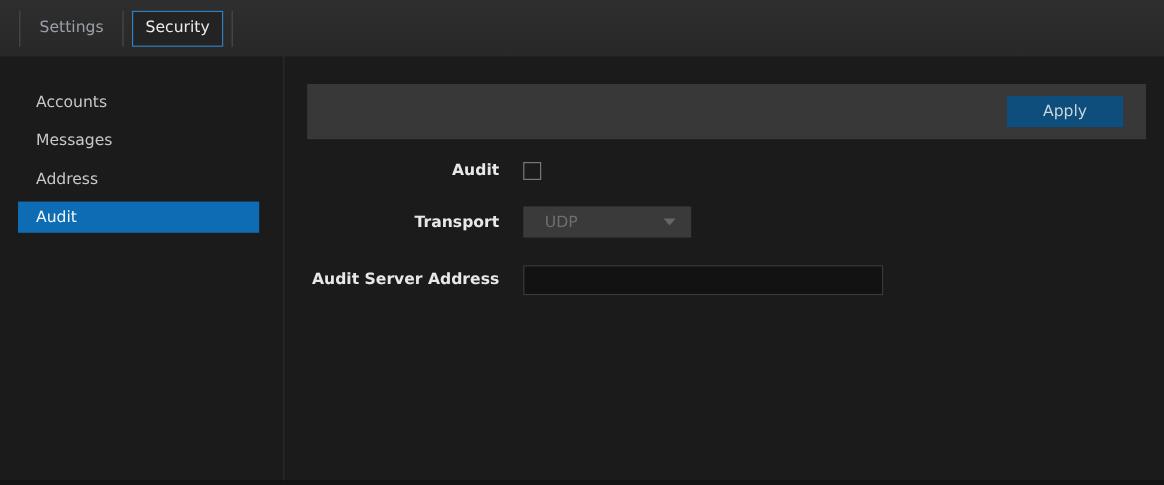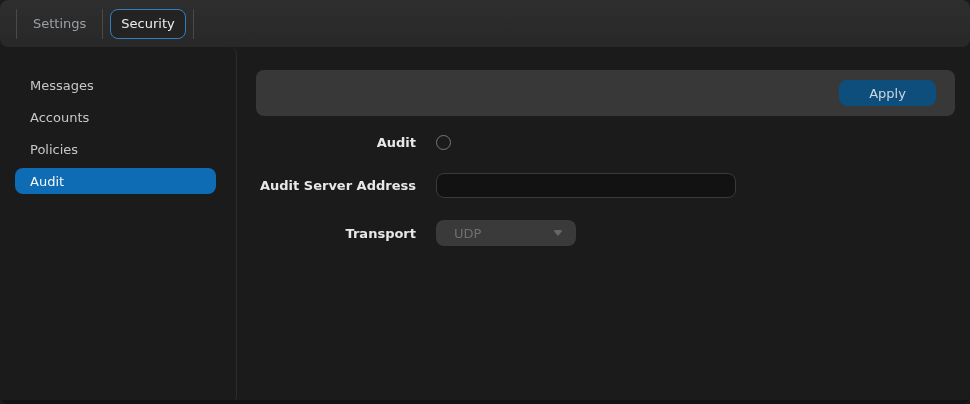--- a/index.html
+++ b/index.html
@@ -1,15 +1,15 @@
 <!DOCTYPE html>
 <html><head>
 <meta charset="utf-8">
 <style>
-  * { margin: 0; padding: 0; box-sizing: border-box; border-radius: 8px; }
+  * { margin: 0; padding: 0; box-sizing: border-box; }
   html, body {
     width: 970px; height: 404px;
     background: #1b1b1b;
     font-family: "DejaVu Sans", "Liberation Sans", sans-serif;
     font-size: 13px;
     overflow: hidden;
   }
   .app { width: 970px; height: 404px; display: flex; flex-direction: column; position: relative; }
 
   
@@ -138,55 +138,55 @@
     <div class="tab-sep"></div>
     <div class="tab">Settings</div>
     <div class="tab-sep"></div>
     <div class="tab active">Security</div>
     <div class="tab-sep"></div>
   </div>
 
   <div class="body">
 
     <div class="sidebar">
+      <div class="side-item">Accounts</div>
       <div class="side-item">Messages</div>
-      <div class="side-item">Accounts</div>
-      <div class="side-item">Policies</div>
+      <div class="side-item">Address</div>
       <div class="side-item selected">Audit</div>
     </div>
 
     <div class="content">
 
       <div class="toolbar">
         <button class="apply-btn">Apply</button>
       </div>
 
       <div class="form">
 
         <div class="form-row r1">
           <div class="form-label">Audit</div>
           <div class="form-field">
             <div class="checkbox"></div>
           </div>
         </div>
 
-        <div class="form-row r2">
-          <div class="form-label">Audit Server Address</div>
-          <div class="form-field">
-            <input type="text" class="text-input" placeholder="" style="">
-          </div>
-        </div>
-
         <div class="form-row r3">
           <div class="form-label">Transport</div>
           <div class="form-field">
             <div class="select">
               <span>UDP</span>
               <span class="chevron"></span>
             </div>
+          </div>
+        </div>
+
+        <div class="form-row r2">
+          <div class="form-label">Audit Server Address</div>
+          <div class="form-field">
+            <input type="text" class="text-input" placeholder="" style="">
           </div>
         </div>
 
       </div>
     </div>
   </div>
 
   <div class="bottom-strip"></div>
 </div>
 

